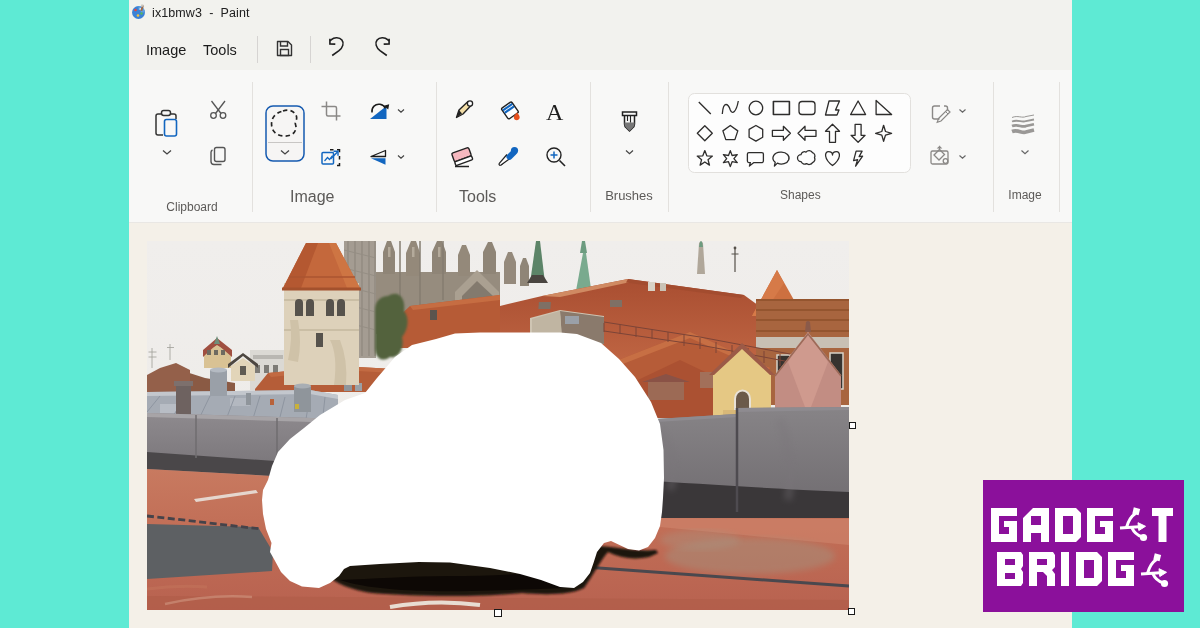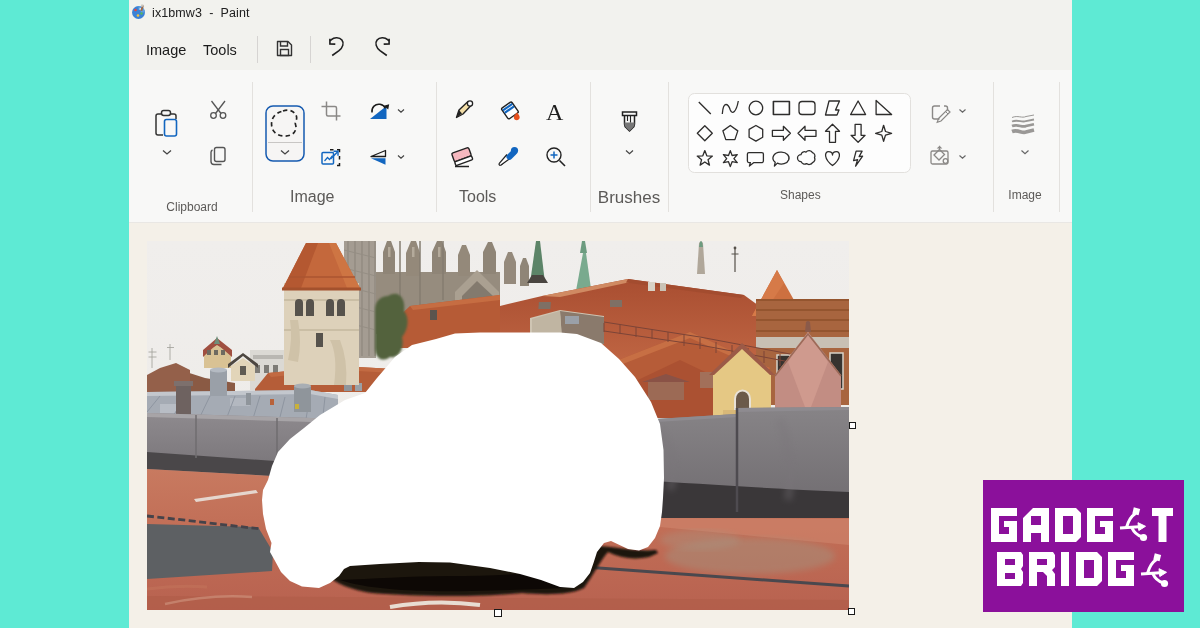--- a/index.html
+++ b/index.html
@@ -46,21 +46,21 @@
   </svg>
 
   <svg class="abs" style="left:373px;top:36px" width="20" height="22" viewBox="0 0 20 22">
     <path d="M13.8 19.5 L7 14.7 C3.2 11.7 1.7 7 4.1 4.1 C6.5 1.2 11.7 1.0 14.6 3.6 L16.0 4.9" fill="none" stroke="#1f1f1f" stroke-width="1.6"></path>
     <path d="M16.1 2.7 L16.1 7.9 L10.7 8.1" fill="none" stroke="#1f1f1f" stroke-width="1.6"></path>
   </svg>
 
   <div class="abs" style="left:142px;top:200px;width:100px;text-align:center;font-size:12px;color:#5c5a58">Clipboard</div>
   <div class="abs" style="left:290px;top:188px;width:100px;text-align:left;font-size:16px;color:#5c5a58">Image</div>
   <div class="abs" style="left:459px;top:188px;width:100px;text-align:left;font-size:16px;color:#5c5a58">Tools</div>
-  <div class="abs" style="left:579px;top:188px;width:100px;text-align:center;font-size:17px;color:#5c5a58">Brushes</div>
+  <div class="abs" style="left:579px;top:188px;width:100px;text-align:center;font-size:13px;color:#5c5a58">Brushes</div>
   <div class="abs" style="left:780px;top:188px;width:100px;font-size:12px;color:#5c5a58">Shapes</div>
   <div class="abs" style="left:975px;top:188px;width:100px;text-align:center;font-size:12px;color:#5c5a58">Image</div>
 
   <div class="abs" style="left:252px;top:82px;width:1px;height:130px;background:#e3e1de"></div>
   <div class="abs" style="left:436px;top:82px;width:1px;height:130px;background:#e3e1de"></div>
   <div class="abs" style="left:590px;top:82px;width:1px;height:130px;background:#e3e1de"></div>
   <div class="abs" style="left:668px;top:82px;width:1px;height:130px;background:#e3e1de"></div>
   <div class="abs" style="left:993px;top:82px;width:1px;height:130px;background:#e3e1de"></div>
   <div class="abs" style="left:1059px;top:82px;width:1px;height:130px;background:#e3e1de"></div>
 

